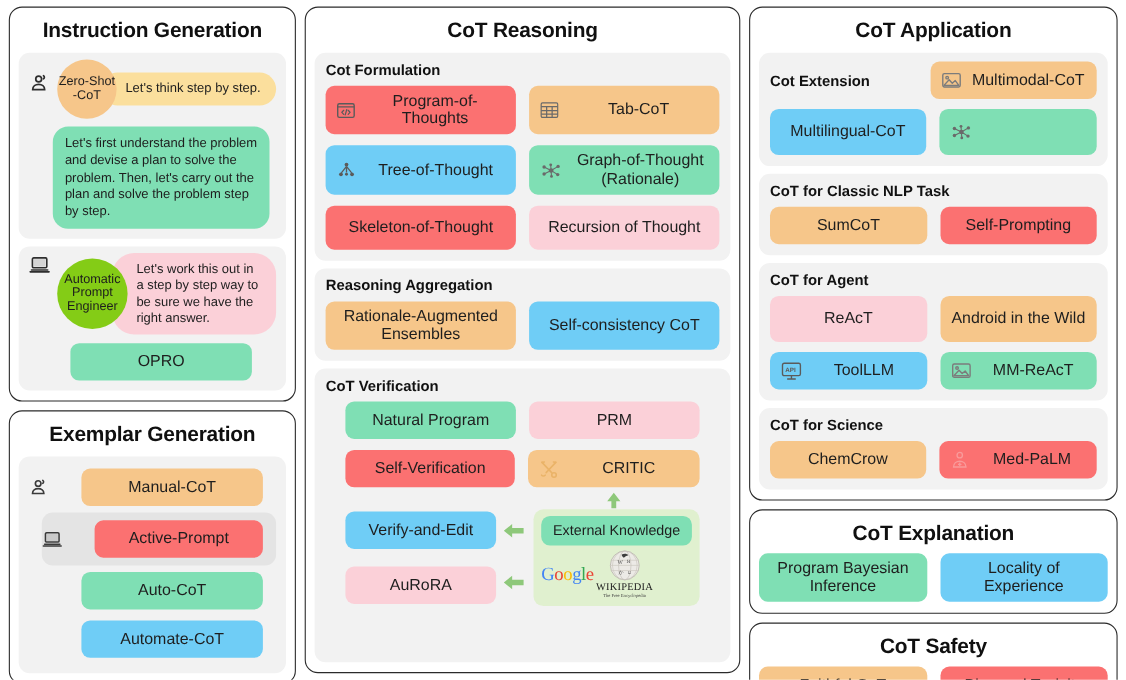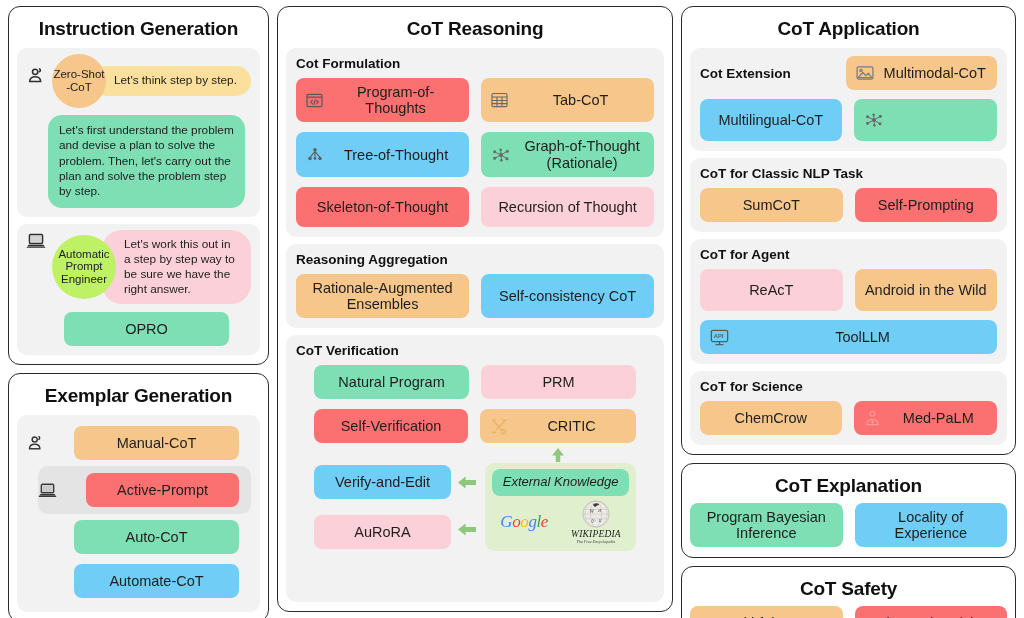--- a/index.html
+++ b/index.html
@@ -76,21 +76,21 @@
   .row2 { display: flex; gap: 12px; }
   .row2 > * { flex: 1 1 0; min-width: 0; }
 
   
   .c-red     { background: #fb7171; }
   .c-pink    { background: #fbd0d8; }
   .c-orange  { background: #f6c68a; }
   .c-yellow  { background: #fbdf9d; }
   .c-green   { background: #7fdfb4; }
   .c-blue    { background: #6fcdf6; }
-  .c-hotpink { background: #bef264; }
+  .c-hotpink { background: #84cc16; }
 
   
   .chatrow { display: flex; align-items: center; position: relative; }
   .persona {
     border-radius: 50%;
     display: flex; align-items: center; justify-content: center;
     text-align: center; font-size: 11.5px; line-height: 1.12;
     color: #1d1d1d; flex: 0 0 auto; z-index: 2;
   }
   .bubble {
@@ -101,32 +101,31 @@
   }
   .bubble-wide {
     border-radius: 14px;
     font-size: 11.8px; color: #1d1d1d; line-height: 1.30;
     padding: 8px 11px;
   }
   .avatar { width: 26px; flex: 0 0 26px; display: flex; align-items: flex-start; }
 
   .ek-wrap {
     background: #e0f0cf; border-radius: 9px;
-    display: flex; flex-direction: column; align-items: center;
+    display: flex; flex-direction: column; align-items: flex-start;
     padding: 6px 7px 7px 7px; gap: 2px;
     position: relative;
-    font-style: italic;
   }
   .ek-chip {
     background: #7fdfb4; border-radius: 8px;
     font-size: 13px; line-height: 1.15; color: #1e1e1e;
     text-align: center; padding: 6px 9px;
     align-self: stretch;
   }
-  .logo-row { display: flex; align-items: center; gap: 23px; margin-top: 1px; }
+  .logo-row { display: flex; align-items: center; gap: 2px; margin-top: 1px; }
   .google { font-size: 17px; font-family: "Liberation Serif", serif; font-weight: normal; letter-spacing: -0.4px; }
   .g1 { color:#4285F4; } .g2 { color:#EA4335; } .g3 { color:#FBBC05; }
   .g4 { color:#4285F4; } .g5 { color:#34A853; } .g6 { color:#EA4335; }
   .wiki { display:flex; flex-direction:column; align-items:center; }
   .wiki-name { font-family:"Liberation Serif", serif; font-size: 9.5px; letter-spacing:0.2px; color:#222; }
   .wiki-sub  { font-family:"Liberation Serif", serif; font-size: 4.2px; color:#444; }
 </style>
 </head>
 <body>
 
@@ -461,20 +460,30 @@
           <div class="chip c-blue has-icon">
             <span class="ico">
               <svg width="19" height="17" viewBox="0 0 21 19" fill="none" stroke="#5b5b5b" stroke-width="1.4">
                 <rect x="1.4" y="1.4" width="18.2" height="12.6" rx="1.8"></rect>
                 <path d="M10.5 14v2.6M6.6 17.4h7.8" stroke-linecap="round"></path>
                 <text x="4.2" y="10" font-family="Liberation Sans, sans-serif" font-size="6.4" font-weight="bold" fill="#5b5b5b" stroke="none">API</text>
               </svg>
             </span>
             <span class="lbl">ToolLLM</span>
           </div>
+          <div class="chip c-green has-icon">
+            <span class="ico">
+              <svg width="18" height="16" viewBox="0 0 20 17" fill="none" stroke="#7c7c7c" stroke-width="1.4">
+                <rect x="1.2" y="1.8" width="17.6" height="13.4" rx="1.6"></rect>
+                <circle cx="5.6" cy="5.8" r="1.3"></circle>
+                <path d="M2.4 13.6 7.6 8l3.2 3.4 3-2.6 3.6 4.8z" stroke-linejoin="round"></path>
+              </svg>
+            </span>
+            <span class="lbl">MM-ReAcT</span>
+          </div>
         </div>
       </div>
 
       <div class="group">
         <div class="group-title">CoT for Science</div>
         <div class="row2">
           <div class="chip c-orange">
             <span class="lbl">ChemCrow</span>
           </div>
           <div class="chip c-red has-icon">

